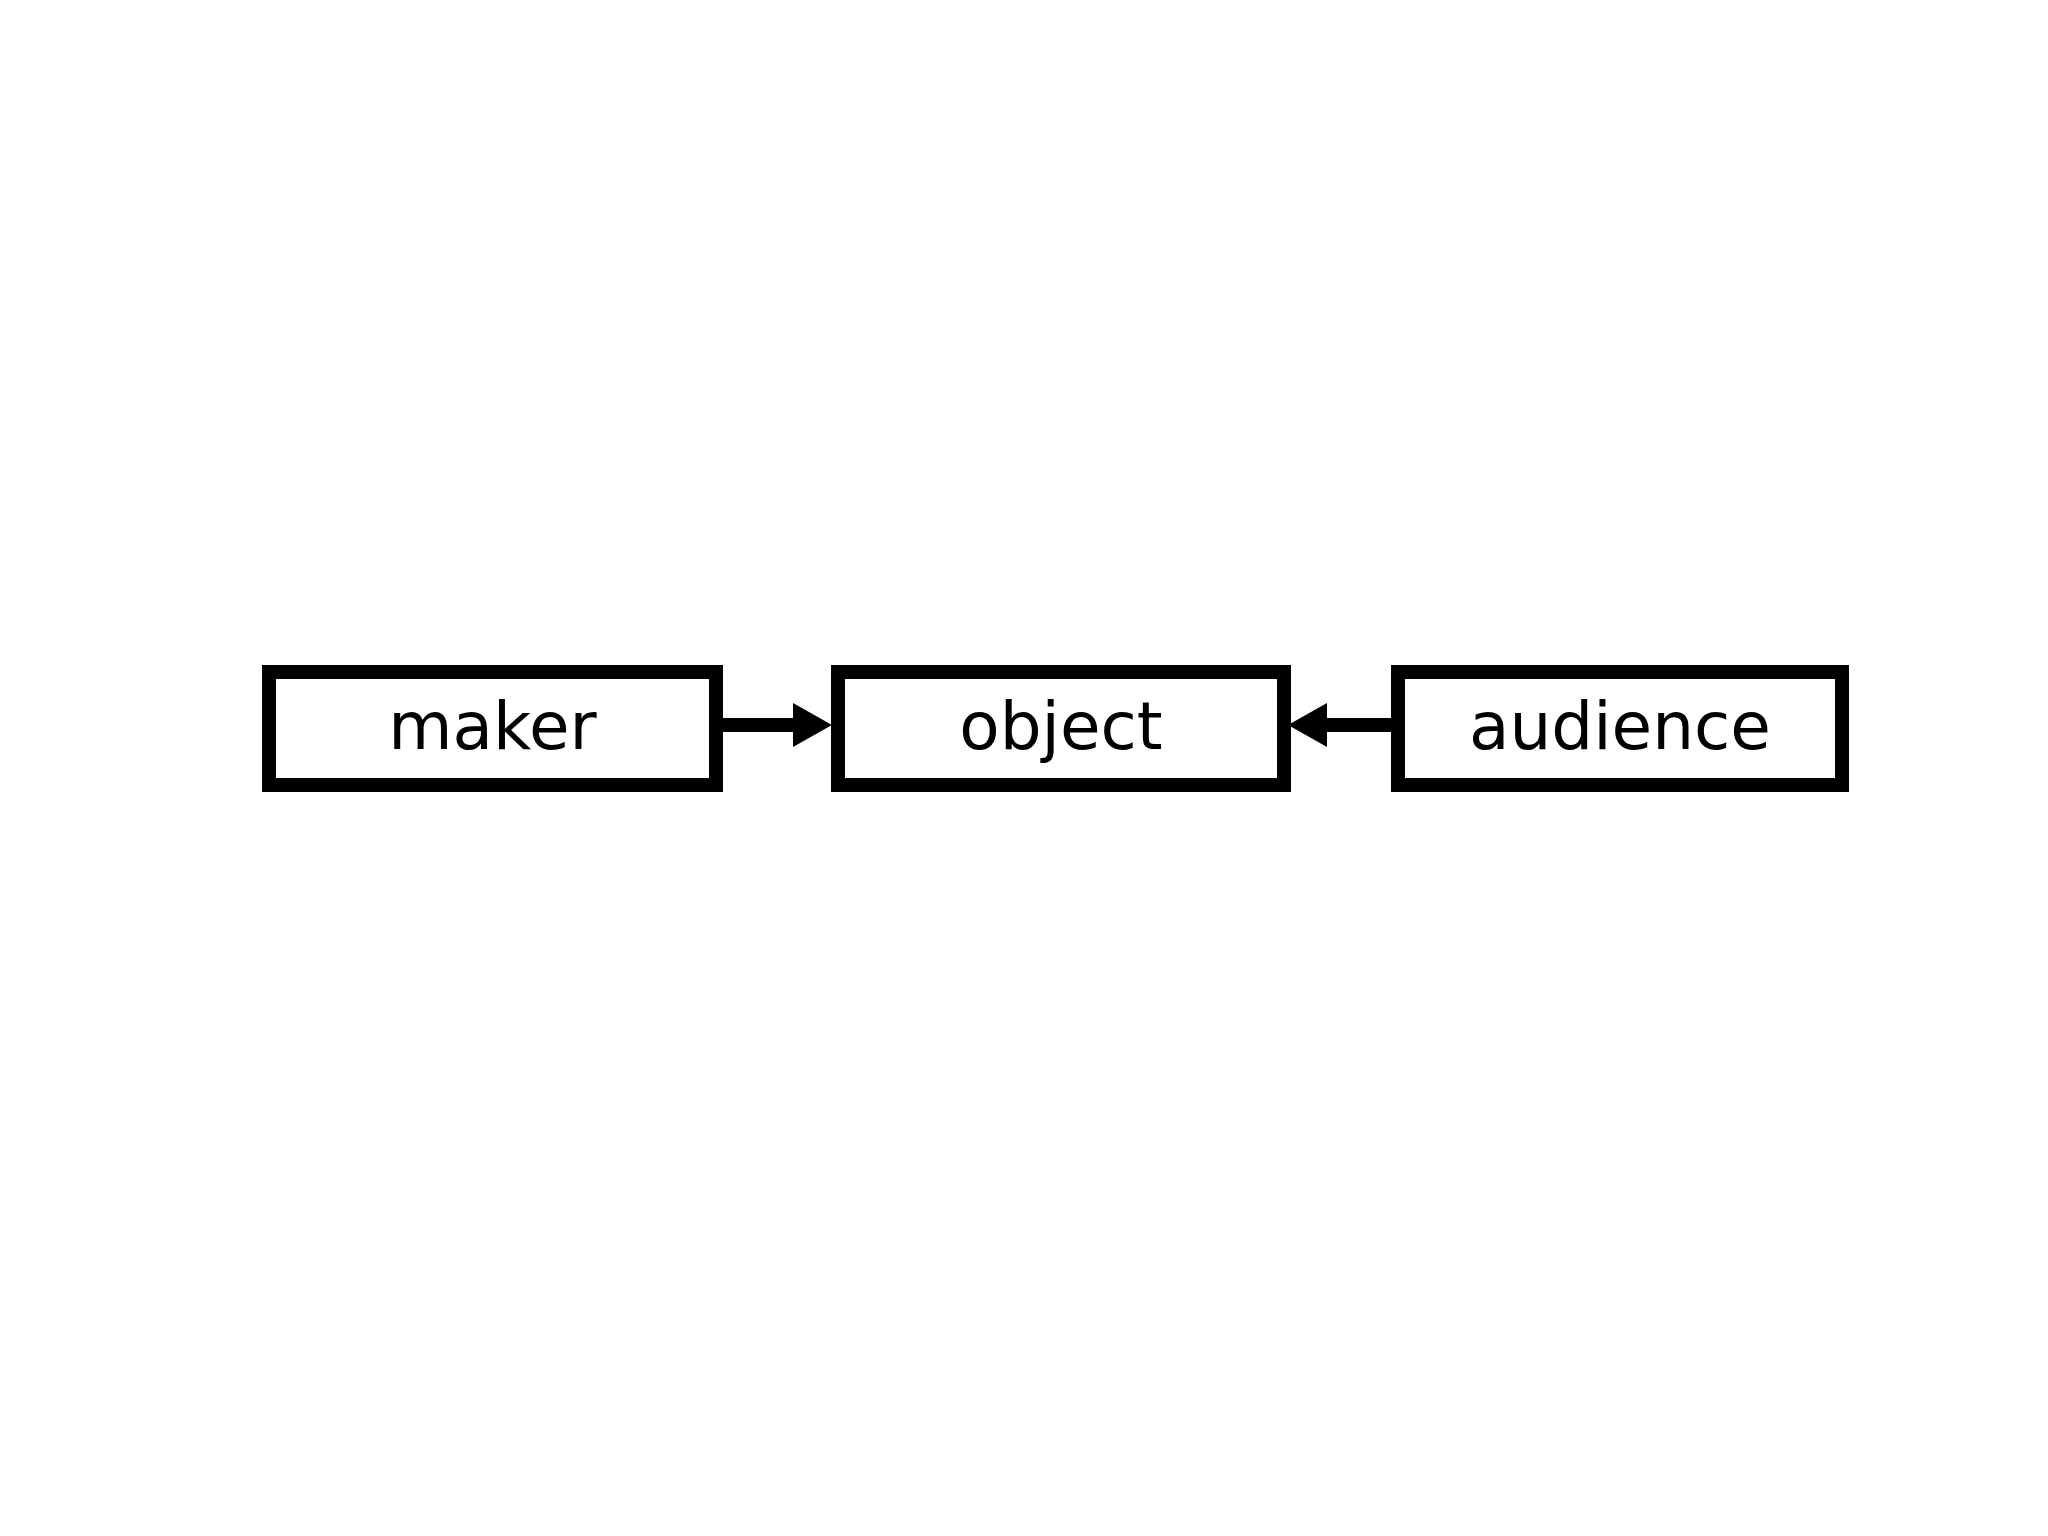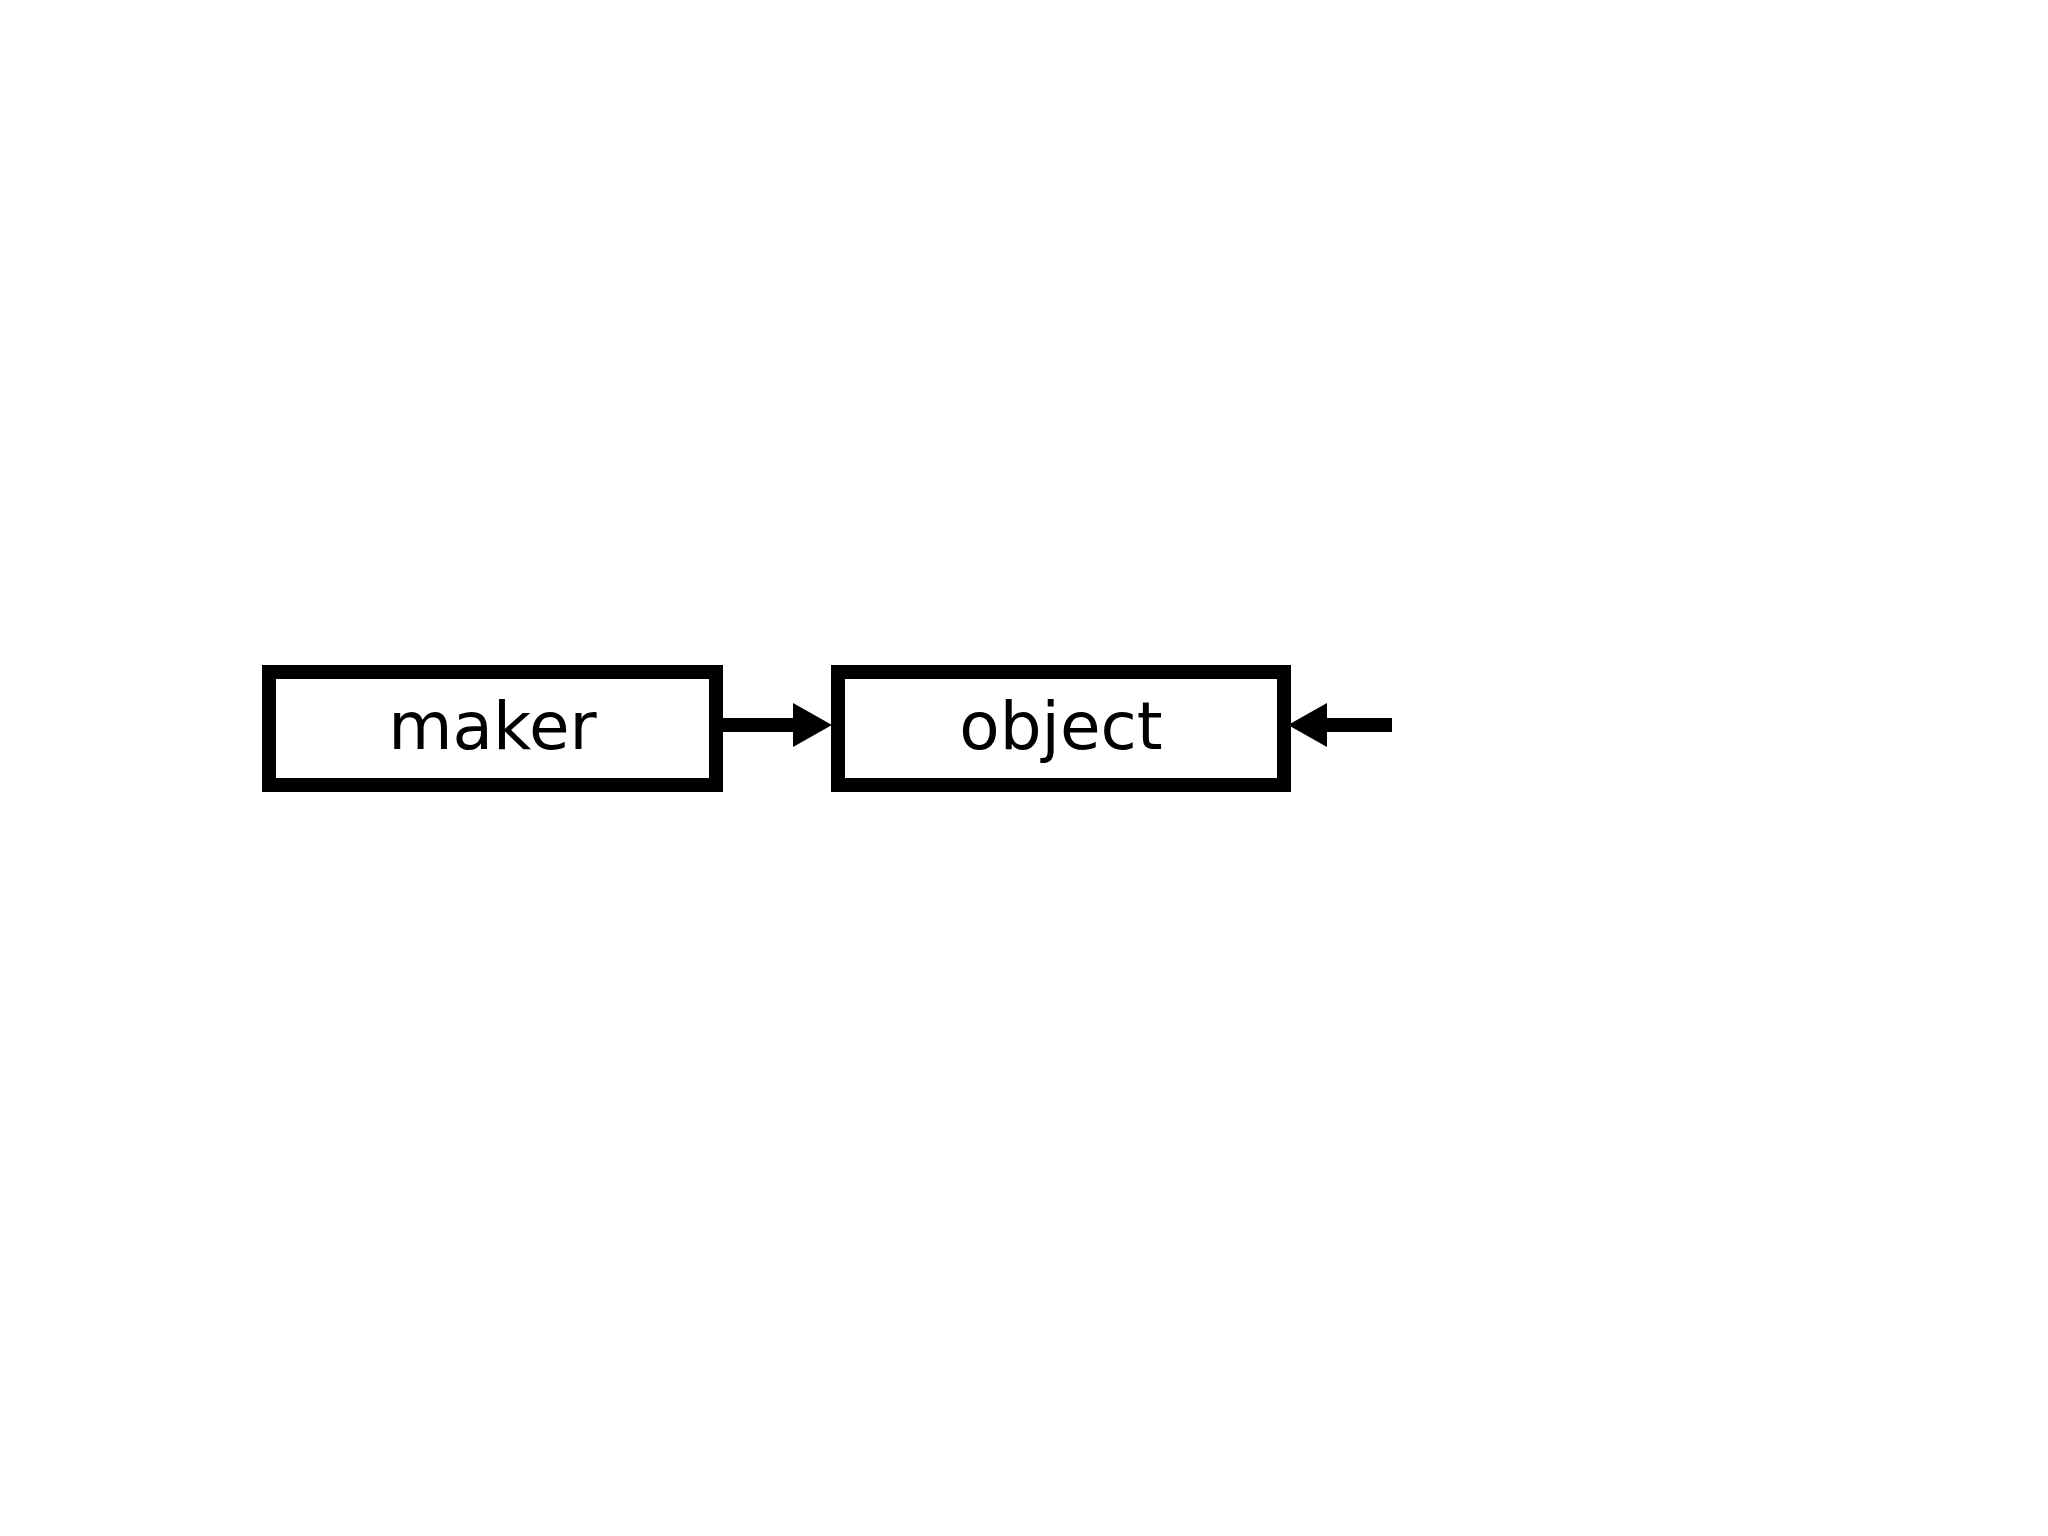--- a/index.html
+++ b/index.html
@@ -67,14 +67,17 @@
   </svg>
 
   <div class="node-box" style="left:831px; top:665px; width:460px; height:127px; border-width:14px;">
     <span class="node-label">object</span>
   </div>
 
   <div class="node-box" style="left:262px; top:665px; width:461px; height:127px; border-width:14px;">
     <span class="node-label">maker</span>
   </div>
 
+  <div class="node-box" style="left:1391px; top:665px; width:458px; height:127px; border-width:14px;">
+    <span class="node-label">audience</span>
+  </div>
 
 </div>
 
 </body></html>

